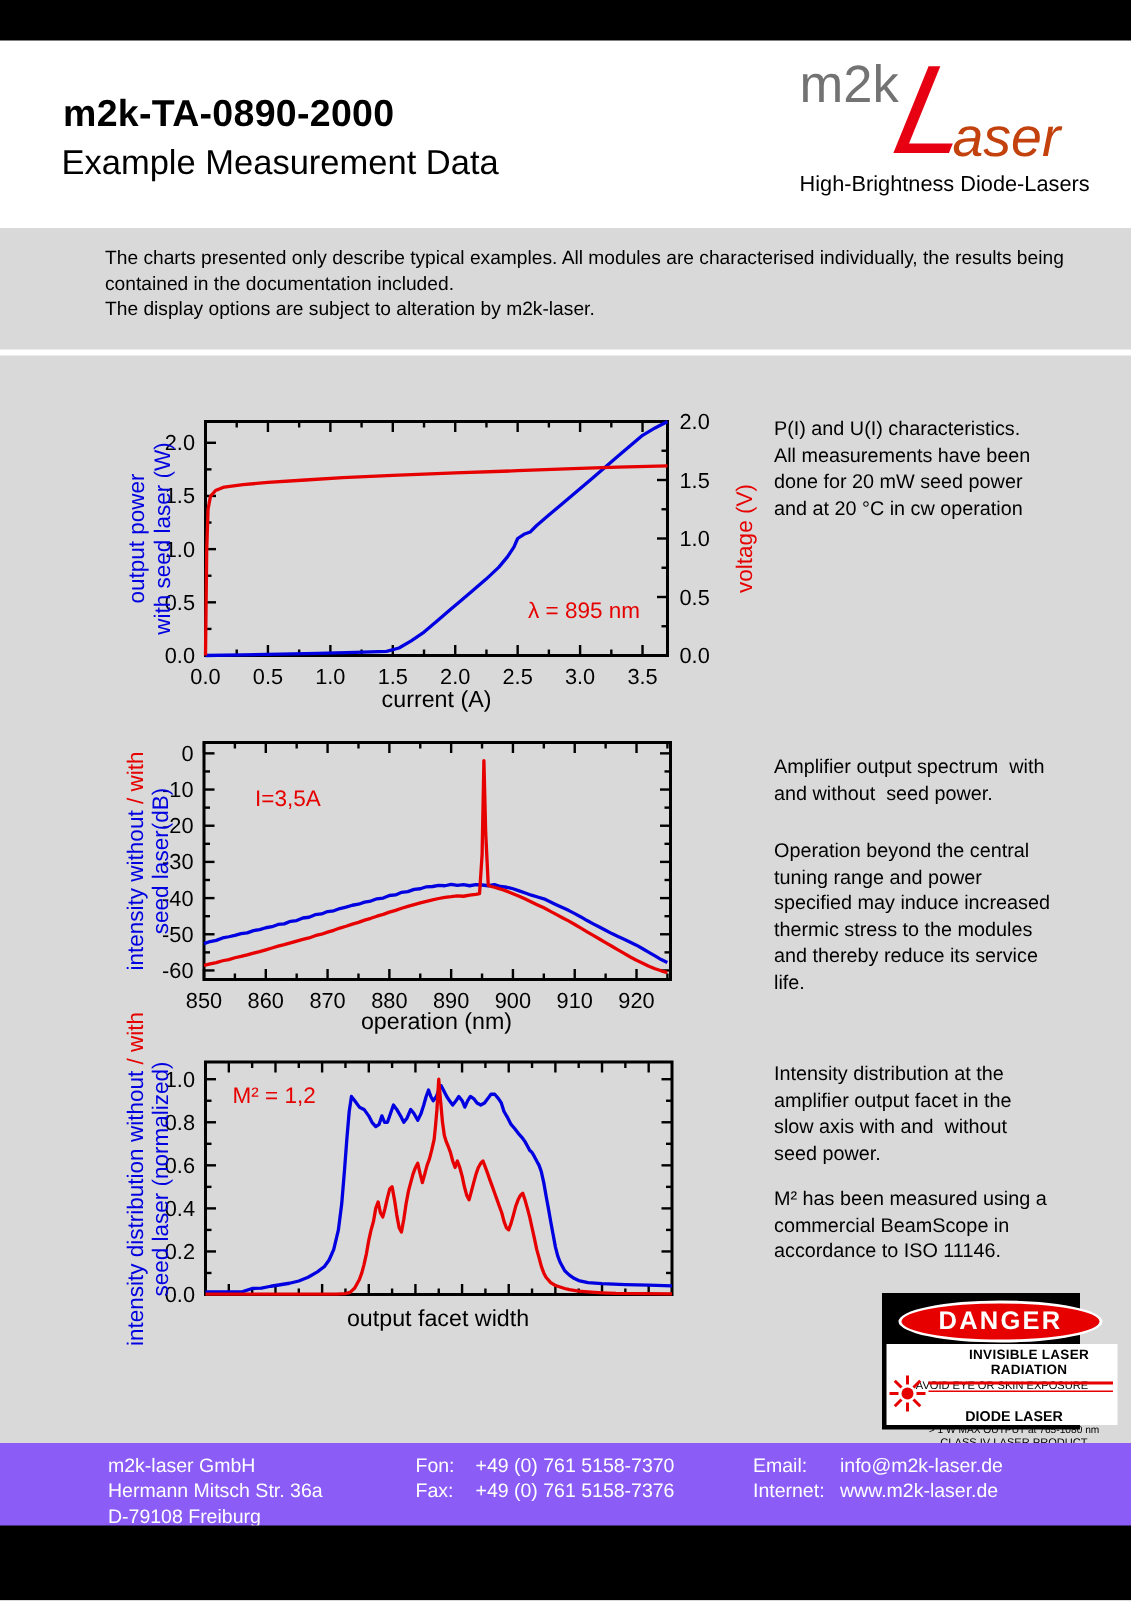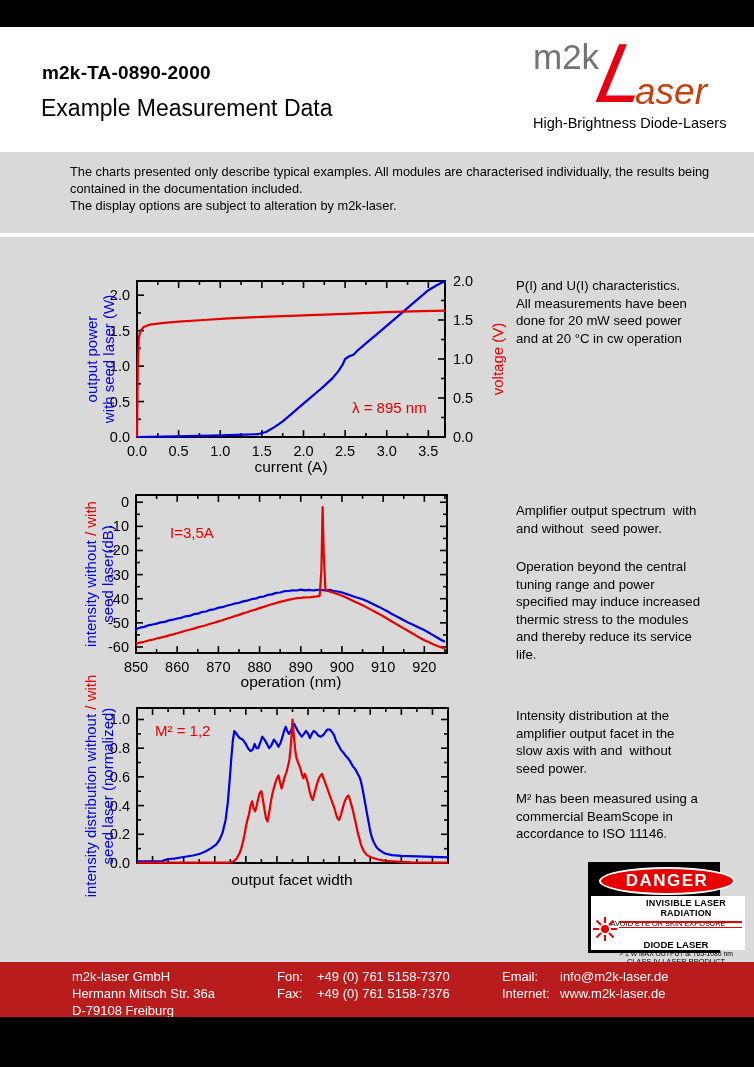--- a/index.html
+++ b/index.html
@@ -1,21 +1,21 @@
 <!DOCTYPE html>
 <html><head>
 <meta charset="utf-8">
 <style>
   html,body{margin:0;padding:0;background:#fff;}
   #page{position:relative;width:754px;height:1067px;background:#ffffff;
         font-family:"Liberation Sans",sans-serif;overflow:hidden;color:#000;}
   .abs{position:absolute;}
   .topbar{left:0;top:0;width:754px;height:27px;background:#000;}
   .bottombar{left:0;top:1017px;width:754px;height:50px;background:#000;}
-  .title1{left:42px;top:62px;font-size:19px;font-weight:bold;letter-spacing:0.2px;text-align:center;}
+  .title1{left:42px;top:62px;font-size:25px;font-weight:bold;letter-spacing:0.2px;text-align:center;}
   .title2{left:41px;top:95px;font-size:23px;}
   .logo{left:533px;top:43px;width:220px;height:100px;}
   .logo-m2k{position:absolute;left:0;top:-4px;font-size:35px;color:#737373;line-height:1;text-align:center;}
   .logo-L{position:absolute;left:66px;top:-2px;font-size:84px;line-height:0.78;color:#e60012;
           font-style:italic;transform:skewX(-12deg);font-weight:normal;}
   .logo-aser{position:absolute;left:102px;top:33px;font-size:37px;line-height:0.85;color:#c2410c;font-style:italic;}
   .logo-tag{position:absolute;left:0;top:72px;font-size:14.5px;color:#000;white-space:nowrap;}
   .band{left:0;width:754px;background:#d9d9d9;padding-left:24px;}
   .disclaimer{top:152px;height:81px;}
   .mainband{top:237px;height:725px;}
@@ -46,21 +46,21 @@
              text-align:center;line-height:24px;letter-spacing:1.5px;}
   .d-body{position:absolute;left:3px;top:34px;width:154px;height:54px;background:#fff;text-align:center;}
   .d-l1{font-size:9px;font-weight:bold;margin-top:2px;letter-spacing:0.2px;padding-left:36px;}
   .d-l2{font-size:7.4px;margin-top:0.5px;}
   .d-rule{position:absolute;left:28px;top:25px;width:123px;height:4px;
           border-top:2px solid #e60000;border-bottom:1px solid #e60000;}
   .d-l3{font-size:9.5px;font-weight:bold;margin-top:11px;padding-left:16px;}
   .d-l4{font-size:6.8px;padding-left:16px;margin-top:0.5px;}
   .d-l5{font-size:7.4px;padding-left:16px;}
   .starburst{position:absolute;left:1px;top:20px;}
-  .footer{left:0;top:962px;width:754px;height:58px;background:#b91c1c;color:#fff;font-size:13px;}
+  .footer{left:0;top:962px;width:754px;height:58px;background:#8b5cf6;color:#fff;font-size:13px;}
   .f-company{position:absolute;left:72px;top:6px;line-height:17px;white-space:pre;}
   .f-col{position:absolute;top:6px;line-height:17px;}
   #f-phone{left:277px;} #f-web{left:502px;}
   #f-phone .f-label{display:inline-block;width:40px;}
   #f-web .f-label{display:inline-block;width:58px;}
 </style>
 </head>
 <body>
 
 <div id="page">

